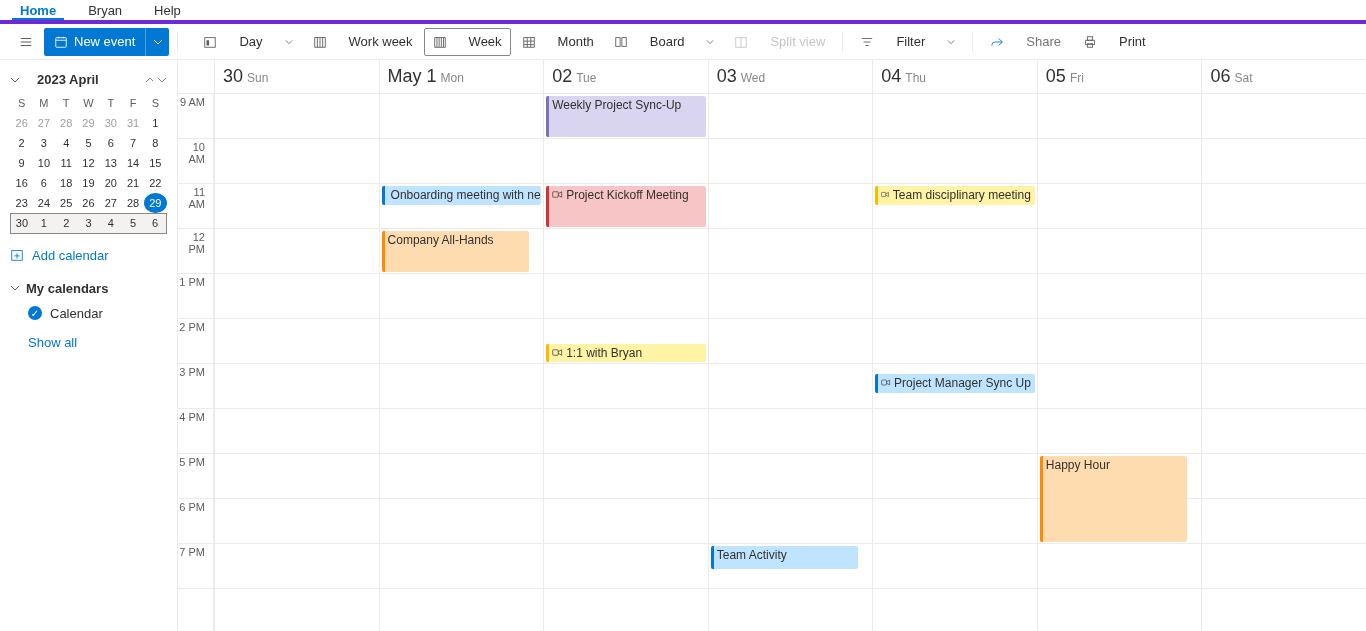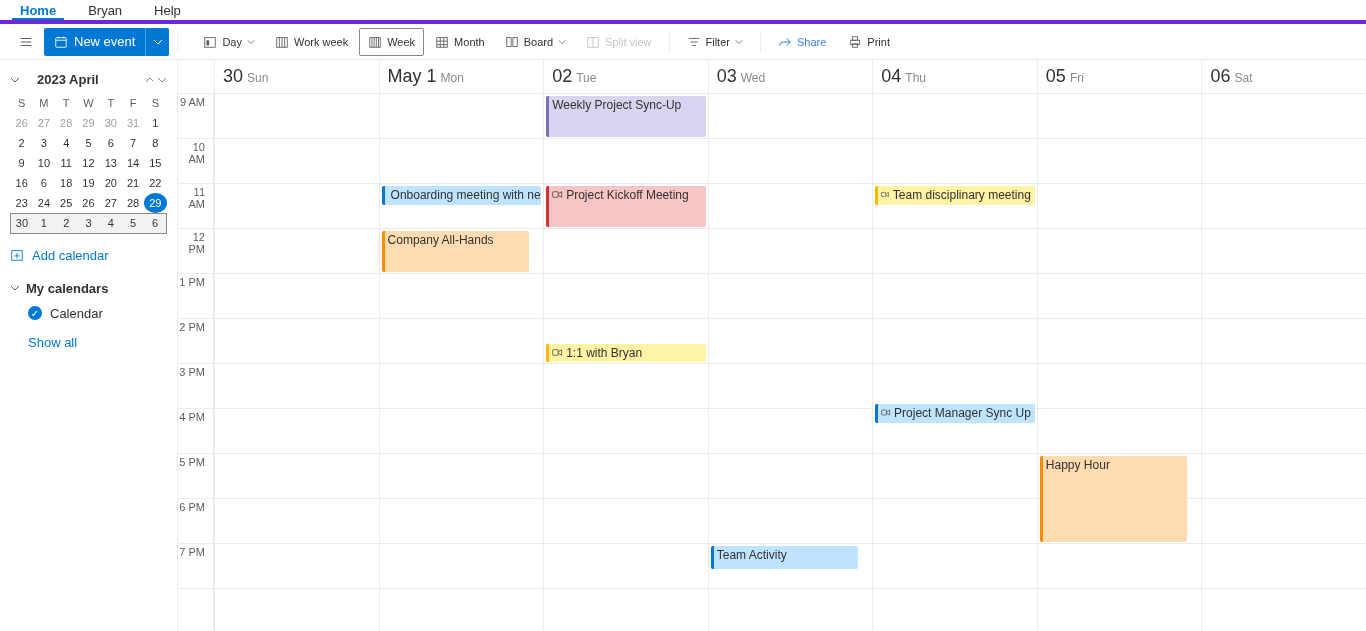--- a/index.html
+++ b/index.html
@@ -6,21 +6,21 @@
 body { font-family: "Segoe UI", Arial, sans-serif; font-size: 13px; color: #323130; background: #fff; overflow: hidden; }
 .topbar { height: 24px; border-bottom: 4px solid #6d28d9; display: flex; padding: 0 12px; }
 .topbar .tab { padding: 3px 8px 4px; margin-right: 16px; font-size: 13px; cursor: pointer; }
 .topbar .tab.active { color: #0078d4; border-bottom: 2px solid #0078d4; font-weight: 600; }
 .ribbon { height: 36px; border-bottom: 1px solid #edebe9; display: flex; align-items: center; padding: 0 12px; gap: 4px; }
 .hamburger { width: 28px; height: 28px; display: flex; align-items: center; justify-content: center; cursor: pointer; color:#605e5c;}
 .btn-primary { background: #0078d4; color: #fff; height: 28px; display: flex; align-items:center; padding: 0 10px; border-radius: 2px; cursor: pointer; border: none; font-size: 13px; }
 .new-event-wrapper{ display:flex; }
 .new-event-caret{ background:#0078d4; color:#fff; height:28px; width:24px; display:flex;align-items:center;justify-content:center; border-left:1px solid rgba(255,255,255,.3); border-radius:0 2px 2px 0; cursor:pointer;}
 .ribbon-group{ display:flex; align-items:center; gap:2px; margin-left:8px;}
-.ribbon-btn{ height:28px; display:flex; align-items:center; gap:5px; padding:0 8px; cursor:pointer; color:#323130; border:1px solid transparent; border-radius:2px; font-size:11px;text-align:right;}
+.ribbon-btn{ height:28px; display:flex; align-items:center; gap:22px; padding:0 8px; cursor:pointer; color:#323130; border:1px solid transparent; border-radius:2px; font-size:13px;text-align:right;}
 .ribbon-btn.selected{ border:1px solid #8a8886; background:#fff;}
 .ribbon-btn.disabled{ color:#c8c6c4;}
 .icon{ width:14px; height:14px; display:inline-block; color:#605e5c;}
 .divider{ width:1px; height:20px; background:#edebe9; margin:0 4px;}
 .main{ display:flex; height: calc(631px - 60px); }
 .sidebar{ width:178px; padding:12px 10px; border-right:1px solid #edebe9; }
 .monthhdr{ display:flex; align-items:center; gap:17px; font-weight:600; font-size:13px; margin-bottom:6px;}
 .monthhdr .nav{ margin-left:auto; display:flex; gap:4px; color:#8a8886;}
 .mini-cal{ width:100%; border-collapse:collapse; font-size:11px;}
 .mini-cal th,.mini-cal td{ width:22px; height:20px; text-align:center; font-weight:400; cursor:pointer;}
@@ -138,21 +138,21 @@
   <div class="ribbon-btn">
     <svg class="icon" viewBox="0 0 16 16">
         <path stroke="currentColor" d="M2 4h12M4 8h8M6 12h4"></path>
       </svg>
     <span>Filter</span>
     <svg width="8" height="8" viewBox="0 0 10 10">
         <path d="M1 3l4 4 4-4" fill="none" stroke="#605e5c"></path>
       </svg>
   </div>
   <div class="divider"></div>
-  <div class="ribbon-btn" style="color:#3b82f6">
+  <div class="ribbon-btn" style="color:#737373">
     <svg class="icon" style="color:#0078d4" viewBox="0 0 16 16">
         <path fill="none" stroke="currentColor" d="M10 4l4 4-4 4M14 8H6a4 4 0 00-4 4"></path>
       </svg>
     <span>Share</span>
   </div>
   <div class="ribbon-btn">
     <svg class="icon" viewBox="0 0 16 16">
         <rect x="3" y="6" width="10" height="5" fill="none" stroke="currentColor"></rect>
         <rect x="5" y="2" width="6" height="4" fill="none" stroke="currentColor"></rect>
         <rect x="5" y="10" width="6" height="4" fill="none" stroke="currentColor"></rect>
@@ -418,21 +418,21 @@
           <div class="slot"></div>
           <div class="slot"></div>
           <div class="event" style="top: 92px; height: 18.5px; background: rgb(255, 243, 166);">
             <span class="stripe" style="background:#ffb900"></span>
             <svg class="ev-teams-icon" width="11" height="11" viewBox="0 0 16 16">
               <rect x="1" y="4" width="8" height="8" rx="1" fill="none" stroke="currentColor"></rect>
               <path d="M9 7l5-3v8l-5-3" fill="none" stroke="currentColor"></path>
             </svg>
             <span>Team disciplinary meeting</span>
           </div>
-          <div class="event" style="top: 310px; height: 18.5px; background: rgb(191, 228, 255);">
+          <div class="event" style="top: 280px; height: 18.5px; background: rgb(191, 228, 255);">
             <span class="stripe" style="background:#0078d4"></span>
             <svg class="ev-teams-icon" width="11" height="11" viewBox="0 0 16 16">
               <rect x="1" y="4" width="8" height="8" rx="1" fill="none" stroke="currentColor"></rect>
               <path d="M9 7l5-3v8l-5-3" fill="none" stroke="currentColor"></path>
             </svg>
             <span>Project Manager Sync Up</span>
           </div>
         </div>
       <div class="daycol" id="d5">
           <div class="slot"></div>

